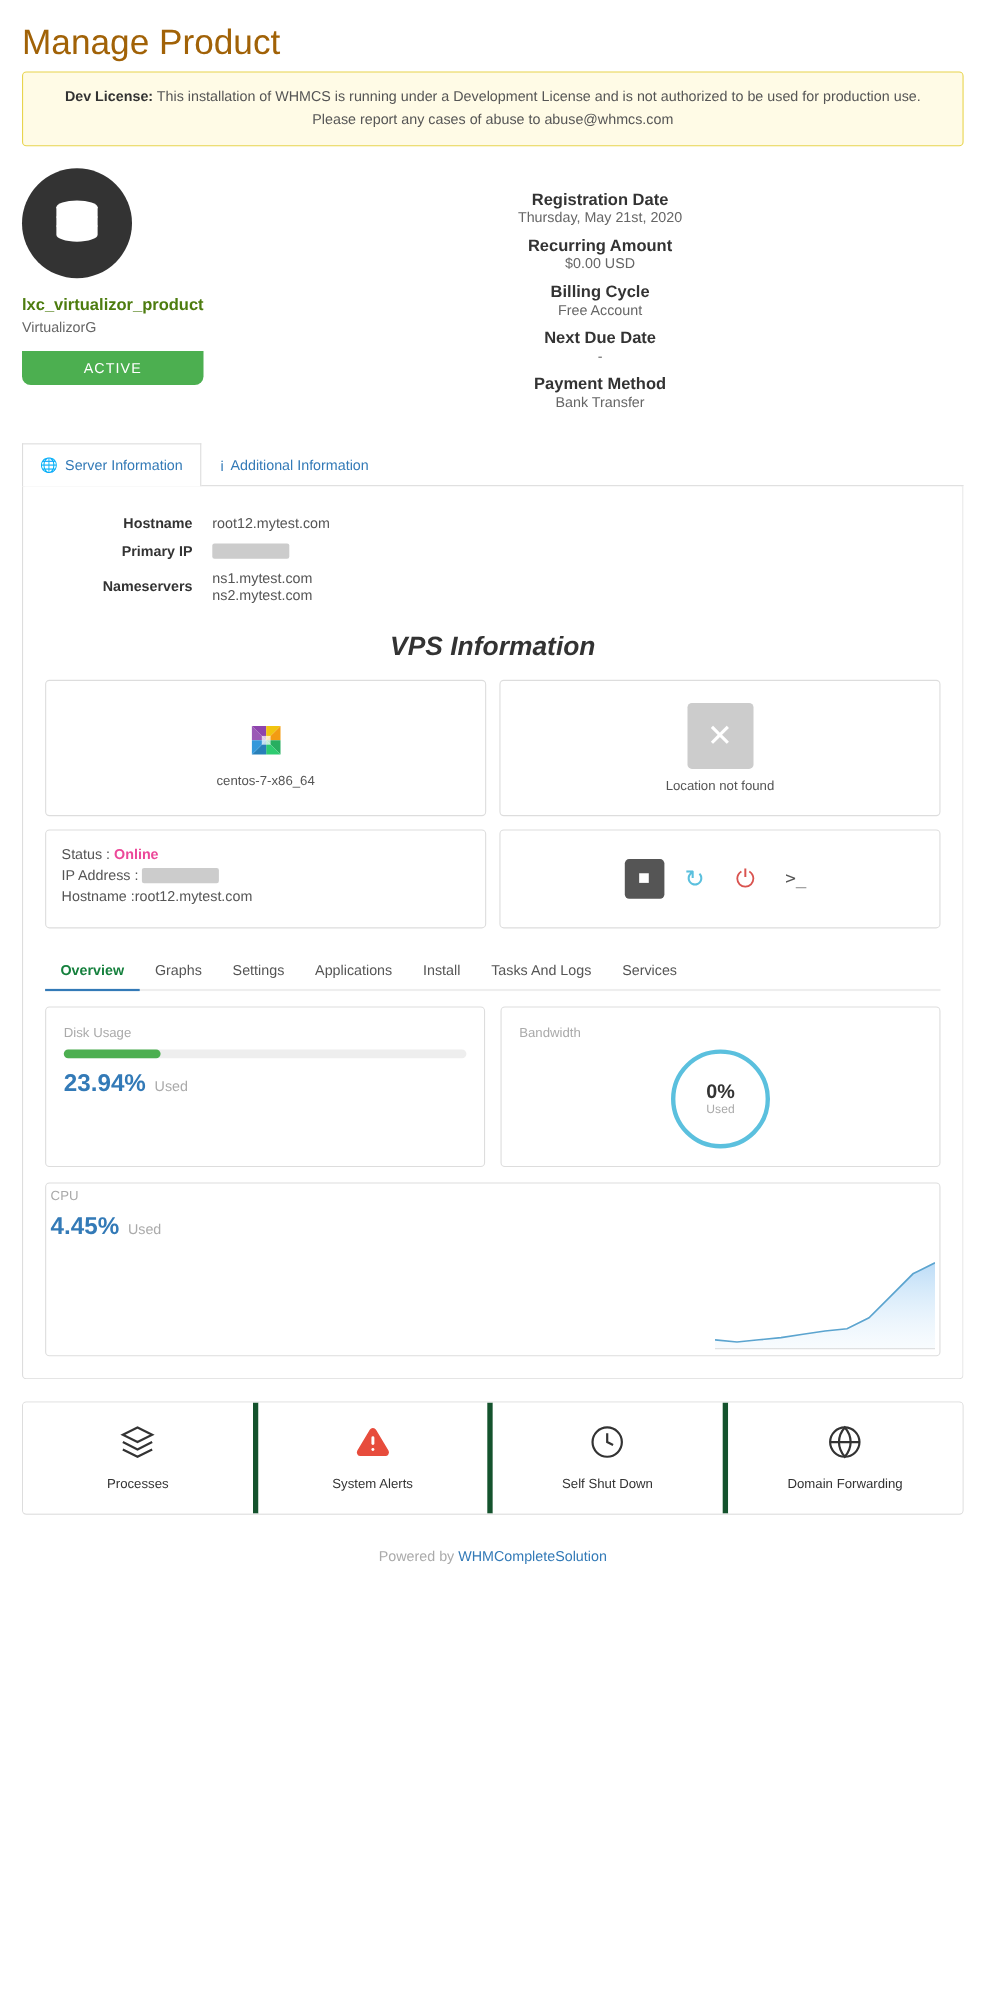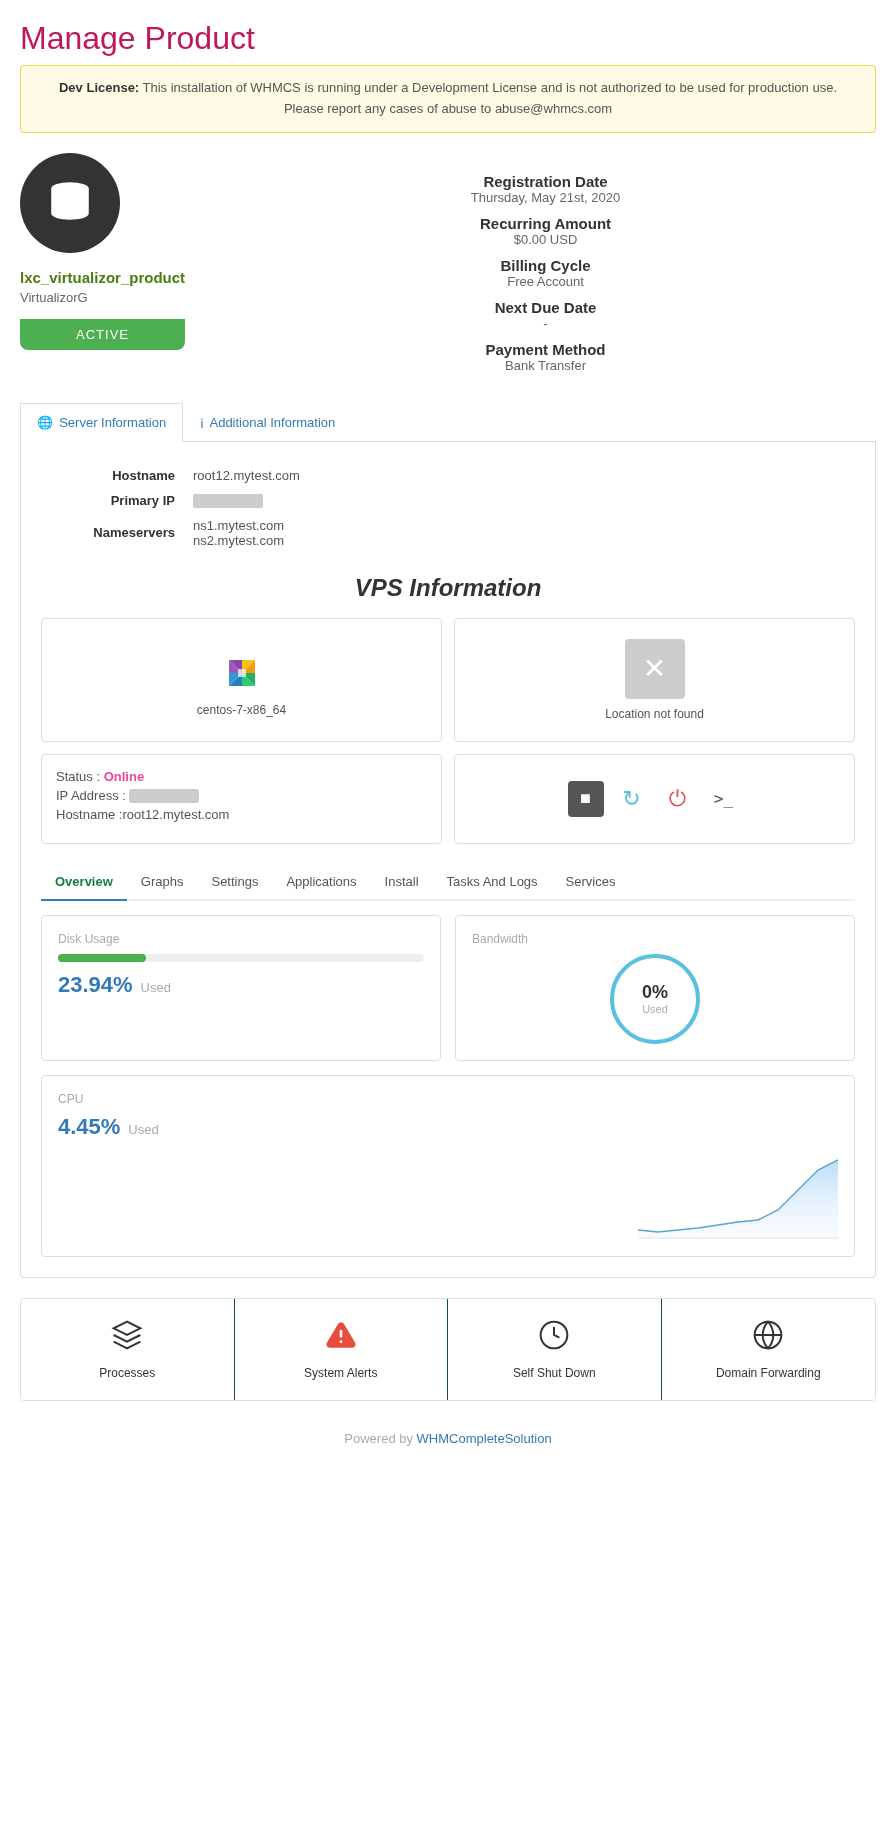--- a/index.html
+++ b/index.html
@@ -1,20 +1,20 @@
 <!DOCTYPE html>
 <html><head>
   <meta charset="utf-8">
   <style>
     * { box-sizing: border-box; margin: 0; padding: 0; }
     body { font-family: 'Segoe UI', Arial, sans-serif; background: #fff; color: #333; font-size: 14px; }
     .page-wrapper { max-width: 896px; margin: 0 auto; padding: 20px 20px 40px; }
 
     
-    .page-title { font-size: 32px; font-weight: 300; color: #be185d; margin-bottom: 8px; }
+    .page-title { font-size: 32px; font-weight: 300; color: #a16207; margin-bottom: 8px; }
     .breadcrumb { font-size: 12px; color: #888; margin-bottom: 16px; }
     .breadcrumb span { color: #888; }
     .breadcrumb a { color: #888; text-decoration: none; }
     .breadcrumb .active { color: #337ab7; }
 
     
     .dev-banner { background: #fffbe6; border: 1px solid #e8d44d; border-radius: 4px; padding: 12px 20px; margin-bottom: 20px; text-align: center; font-size: 13px; color: #555; line-height: 1.6; }
     .dev-banner strong { color: #333; }
 
     
@@ -73,28 +73,28 @@
     .stat-bar-track { height: 8px; background: #eee; border-radius: 4px; margin-bottom: 10px; }
     .stat-bar-fill { height: 8px; background: #4caf50; border-radius: 4px; }
     .stat-percent { font-size: 22px; font-weight: 700; color: #337ab7; display: inline; }
     .stat-used { font-size: 13px; color: #aaa; margin-left: 4px; }
 
     .bandwidth-circle { width: 90px; height: 90px; border-radius: 50%; border: 4px solid #5bc0de; display: flex; flex-direction: column; align-items: center; justify-content: center; margin: 0 auto; }
     .bandwidth-pct { font-size: 18px; font-weight: 700; color: #333; }
     .bandwidth-used { font-size: 11px; color: #aaa; }
 
     
-    .cpu-card { border: 1px solid #ddd; border-radius: 4px; padding: 16px; margin-top: 14px; }
+    .cpu-card { border: 1px solid #ddd; border-radius: 4px; padding: 4px; margin-top: 14px; }
     .cpu-chart { height: 100px; position: relative; overflow: hidden; }
     .cpu-chart-area { position: absolute; bottom: 0; right: 0; width: 200px; height: 90px; }
     .cpu-chart-area svg { width: 100%; height: 100%; }
 
     
     .action-tiles { display: grid; grid-template-columns: repeat(4, 1fr); gap: 0; border: 1px solid #ddd; border-radius: 4px; margin-top: 20px; overflow: hidden; }
-    .action-tile { display: flex; flex-direction: column; align-items: center; justify-content: center; padding: 20px 10px; border-right: 1px solid #14532d; cursor: pointer; background: #fff; }
+    .action-tile { display: flex; flex-direction: column; align-items: center; justify-content: center; padding: 20px 10px; border-right: 5px solid #14532d; cursor: pointer; background: #fff; }
     .action-tile:last-child { border-right: none; }
     .action-tile-icon { font-size: 28px; margin-bottom: 8px; }
     .action-tile-label { font-size: 12px; color: #333; text-align: center; }
 
     
     .footer { text-align: center; margin-top: 30px; font-size: 13px; color: #aaa; }
     .footer a { color: #337ab7; text-decoration: none; }
 
     
     .centos-logo { display: flex; align-items: center; justify-content: center; width: 60px; height: 60px; }

